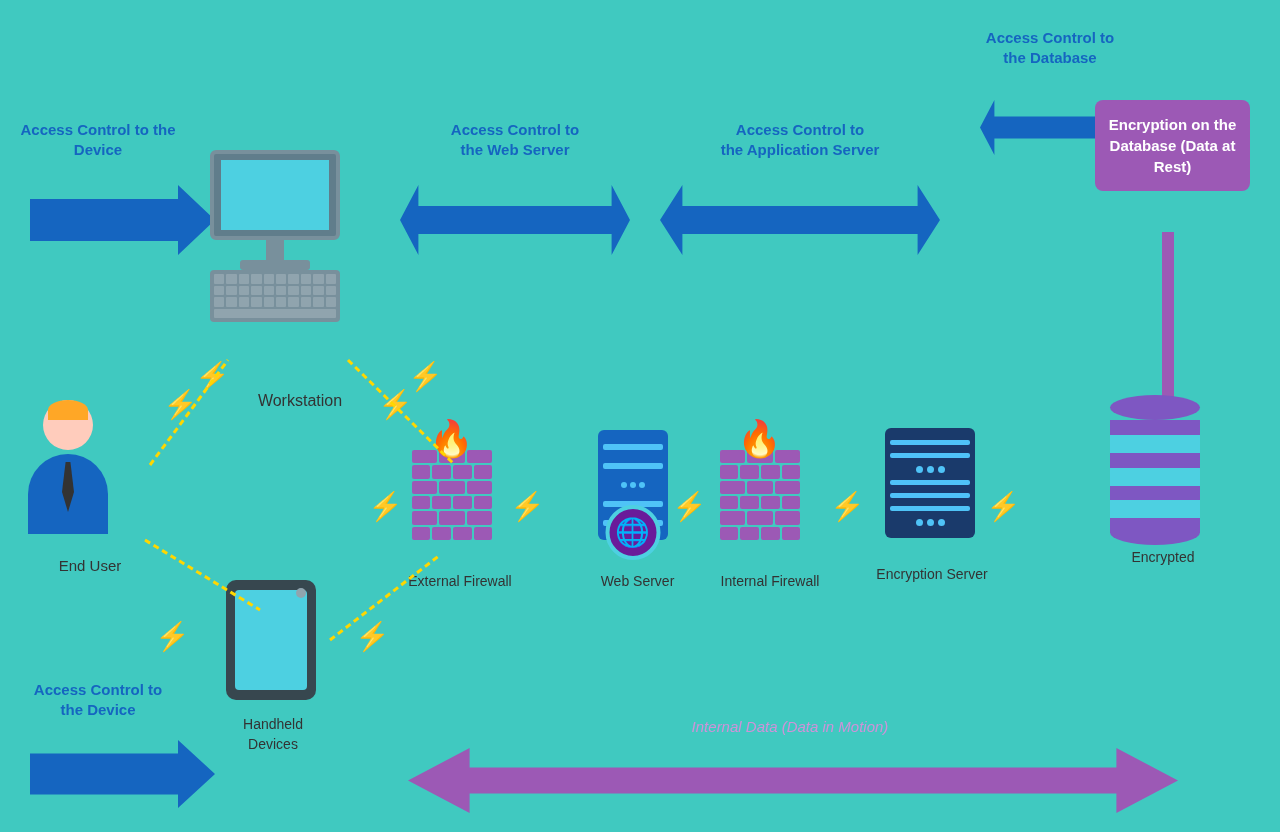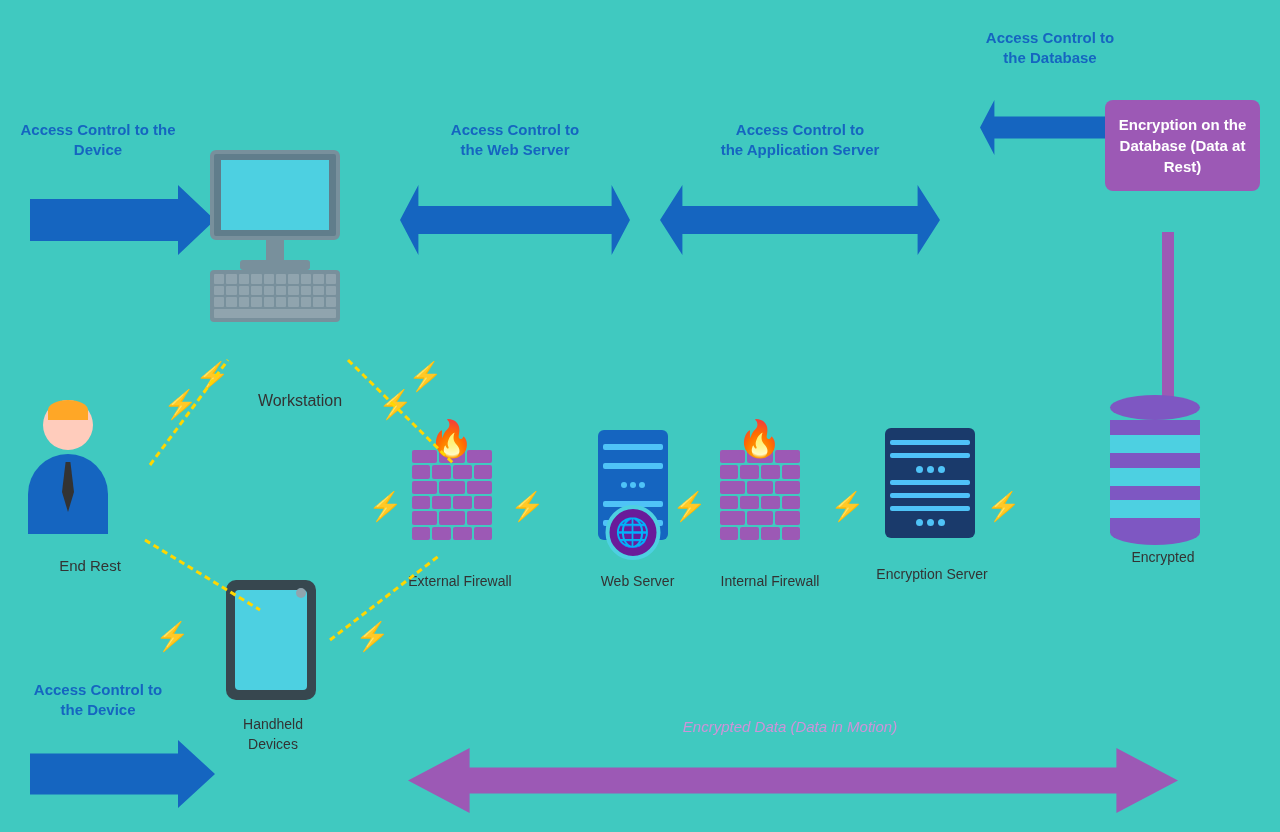--- a/index.html
+++ b/index.html
@@ -289,21 +289,20 @@
     }
 
     
     .enc-box {
       position: absolute;
       background: #9C59B5;
       border-radius: 8px;
       padding: 14px 4px;
       width: 155px;
       text-align: center;
-      margin-left: 10px;
     }
     .enc-box-text {
       color: white;
       font-size: 15px;
       font-weight: bold;
       line-height: 1.4;
     }
 
     
     .tablet {
@@ -428,21 +427,21 @@
 <div class="vert-line" style="left:1162px;top:232px;height:175px;"></div>
 
 <div class="person" style="left:28px;top:400px;">
   <div class="person-head">
     <div class="person-hair"></div>
   </div>
   <div class="person-body">
     <div class="person-tie"></div>
   </div>
 </div>
-<div class="label-dark" style="left:30px;top:555px;width:120px;font-size:15px;">End Rest</div>
+<div class="label-dark" style="left:30px;top:555px;width:120px;font-size:15px;">End User</div>
 
 <div class="lightning" style="left:163px;top:388px;">⚡</div>
 <div class="lightning" style="left:195px;top:360px;">⚡</div>
 
 <div class="lightning" style="left:378px;top:388px;">⚡</div>
 <div class="lightning" style="left:408px;top:360px;">⚡</div>
 
 <div class="firewall-container" style="left:412px;top:450px;">
   <div style="position:relative;display:flex;flex-direction:column;align-items:center;">
     <div style="font-size:36px;position:absolute;top:-32px;left:50%;transform:translateX(-50%);">🔥</div>
@@ -600,21 +599,21 @@
 
 <div class="lightning" style="left:155px;top:620px;">⚡</div>
 <div class="lightning" style="left:355px;top:620px;">⚡</div>
 
 <div class="arrow-right" style="left:30px;top:740px;width:185px;height:68px;"></div>
 <div class="label" style="left:18px;top:680px;width:160px;">
   Access Control to<br>the Device
 </div>
 
 <div class="arrow-both-purple" style="left:408px;top:748px;width:770px;height:65px;"></div>
-<div class="label-purple" style="left:490px;top:718px;width:600px;">Encrypted Data (Data in Motion)</div>
+<div class="label-purple" style="left:490px;top:718px;width:600px;">Internal Data (Data in Motion)</div>
 
 <svg style="position:absolute;top:0;left:0;width:1280px;height:832px;pointer-events:none;">
 
   <line x1="295" y1="390" x2="420" y2="520" stroke="#FFD700" stroke-width="0" opacity="0"></line>
 
 </svg>
 
 <svg style="position:absolute;top:0;left:0;width:1280px;height:832px;pointer-events:none;">
 
   <line x1="150" y1="465" x2="228" y2="360" stroke="#FFD700" stroke-width="3" stroke-dasharray="6,4"></line>

